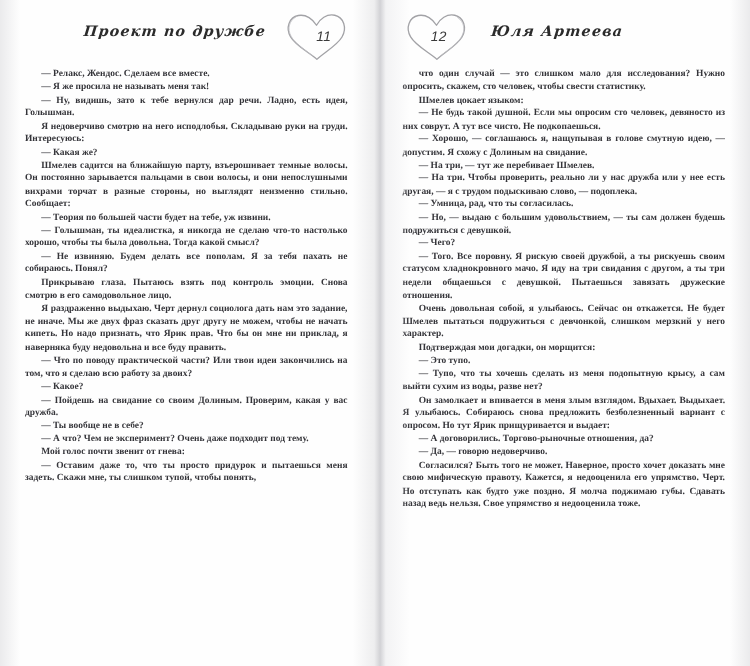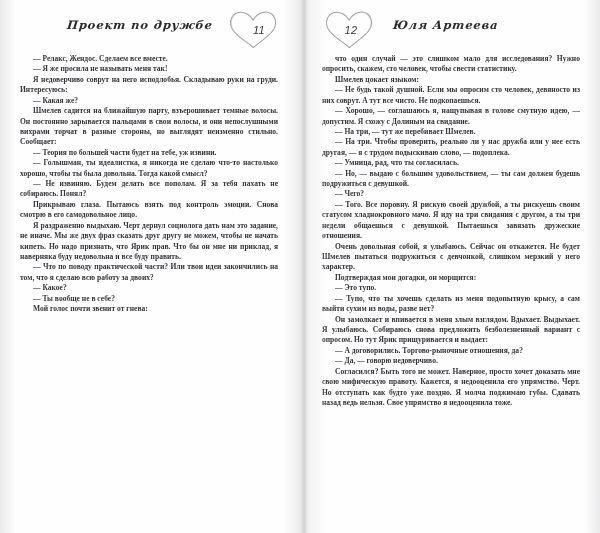--- a/index.html
+++ b/index.html
@@ -152,32 +152,36 @@
           <path d="M29.5 41.5 C 24 36.5, 12.5 30.5, 8.5 23.5 C 4.2 16.2, 7.4 7.8, 14.6 6.4 C 21.0 5.2, 26.4 9.4, 29.2 14.2 C 31.8 9.2, 37.4 4.8, 43.8 6.2 C 51.0 7.8, 53.8 16.4, 49.6 23.6 C 45.8 30.2, 35.4 36.0, 29.5 41.5 Z" fill="none" stroke="#a2a2a6" stroke-width="1.05" stroke-linecap="round" stroke-linejoin="round"></path>
           <path d="M13.2 7.2 C 7.2 10.4, 5.6 17.2, 9.0 23.2 C 12.2 29.0, 20.0 34.0, 26.0 38.6" fill="none" stroke="#c0c0c4" stroke-width="0.8" stroke-linecap="round" opacity="0.75"></path>
         </svg>
         <div class="folio">11</div>
       </div>
     </div>
 
     <div class="text-block" id="left-text">
         <p>— Релакс, Жендос. Сделаем все вместе.</p>
         <p>— Я же просила не называть меня так!</p>
-        <p>Я недоверчиво соврут на него исподлобья. Складываю руки на груди. Интересуюсь:</p>
+        <p>— Ну, видишь, зато к тебе вернулся дар речи. Ладно, есть идея, Голышман.</p>
+        <p>Я недоверчиво смотрю на него исподлобья. Складываю руки на груди. Интересуюсь:</p>
         <p>— Какая же?</p>
         <p>Шмелев садится на ближайшую парту, взъерошивает темные волосы. Он постоянно зарывается пальцами в свои волосы, и они непослушными вихрами торчат в разные стороны, но выглядят неизменно стильно. Сообщает:</p>
         <p>— Теория по большей части будет на тебе, уж извини.</p>
         <p>— Голышман, ты идеалистка, я никогда не сделаю что-то настолько хорошо, чтобы ты была довольна. Тогда какой смысл?</p>
         <p>— Не извиняю. Будем делать все пополам. Я за тебя пахать не собираюсь. Понял?</p>
         <p>Прикрываю глаза. Пытаюсь взять под контроль эмоции. Снова смотрю в его самодовольное лицо.</p>
         <p>Я раздраженно выдыхаю. Черт дернул социолога дать нам это задание, не иначе. Мы же двух фраз сказать друг другу не можем, чтобы не начать кипеть. Но надо признать, что Ярик прав. Что бы он мне ни приклад, я наверняка буду недовольна и все буду править.</p>
         <p>— Что по поводу практической части? Или твои идеи закончились на том, что я сделаю всю работу за двоих?</p>
         <p>— Какое?</p>
+        <p>— Пойдешь на свидание со своим Долиным. Проверим, какая у вас дружба.</p>
         <p>— Ты вообще не в себе?</p>
+        <p>— А что? Чем не эксперимент? Очень даже подходит под тему.</p>
         <p>Мой голос почти звенит от гнева:</p>
+        <p>— Оставим даже то, что ты просто придурок и пытаешься меня задеть. Скажи мне, ты слишком тупой, чтобы понять,</p>
       </div>
   </div>
 
   <div class="page page-right">
 
     <div class="running-head right-head">
       <div class="heart-badge">
         <svg viewBox="0 0 58 46" xmlns="http://www.w3.org/2000/svg">
           <path d="M27.5 41.5 C 22.0 36.5, 10.5 30.5, 6.5 23.5 C 2.2 16.2, 5.4 7.8, 12.6 6.4 C 19.0 5.2, 24.4 9.4, 27.2 14.2 C 29.8 9.2, 35.4 4.8, 41.8 6.2 C 49.0 7.8, 51.8 16.4, 47.6 23.6 C 43.8 30.2, 33.4 36.0, 27.5 41.5 Z" fill="none" stroke="#a2a2a6" stroke-width="1.05" stroke-linecap="round" stroke-linejoin="round"></path>
           <path d="M44.0 8.0 C 49.4 11.4, 50.6 18.0, 47.0 23.8 C 43.6 29.4, 36.0 34.4, 30.2 38.8" fill="none" stroke="#c0c0c4" stroke-width="0.8" stroke-linecap="round" opacity="0.75"></path>

